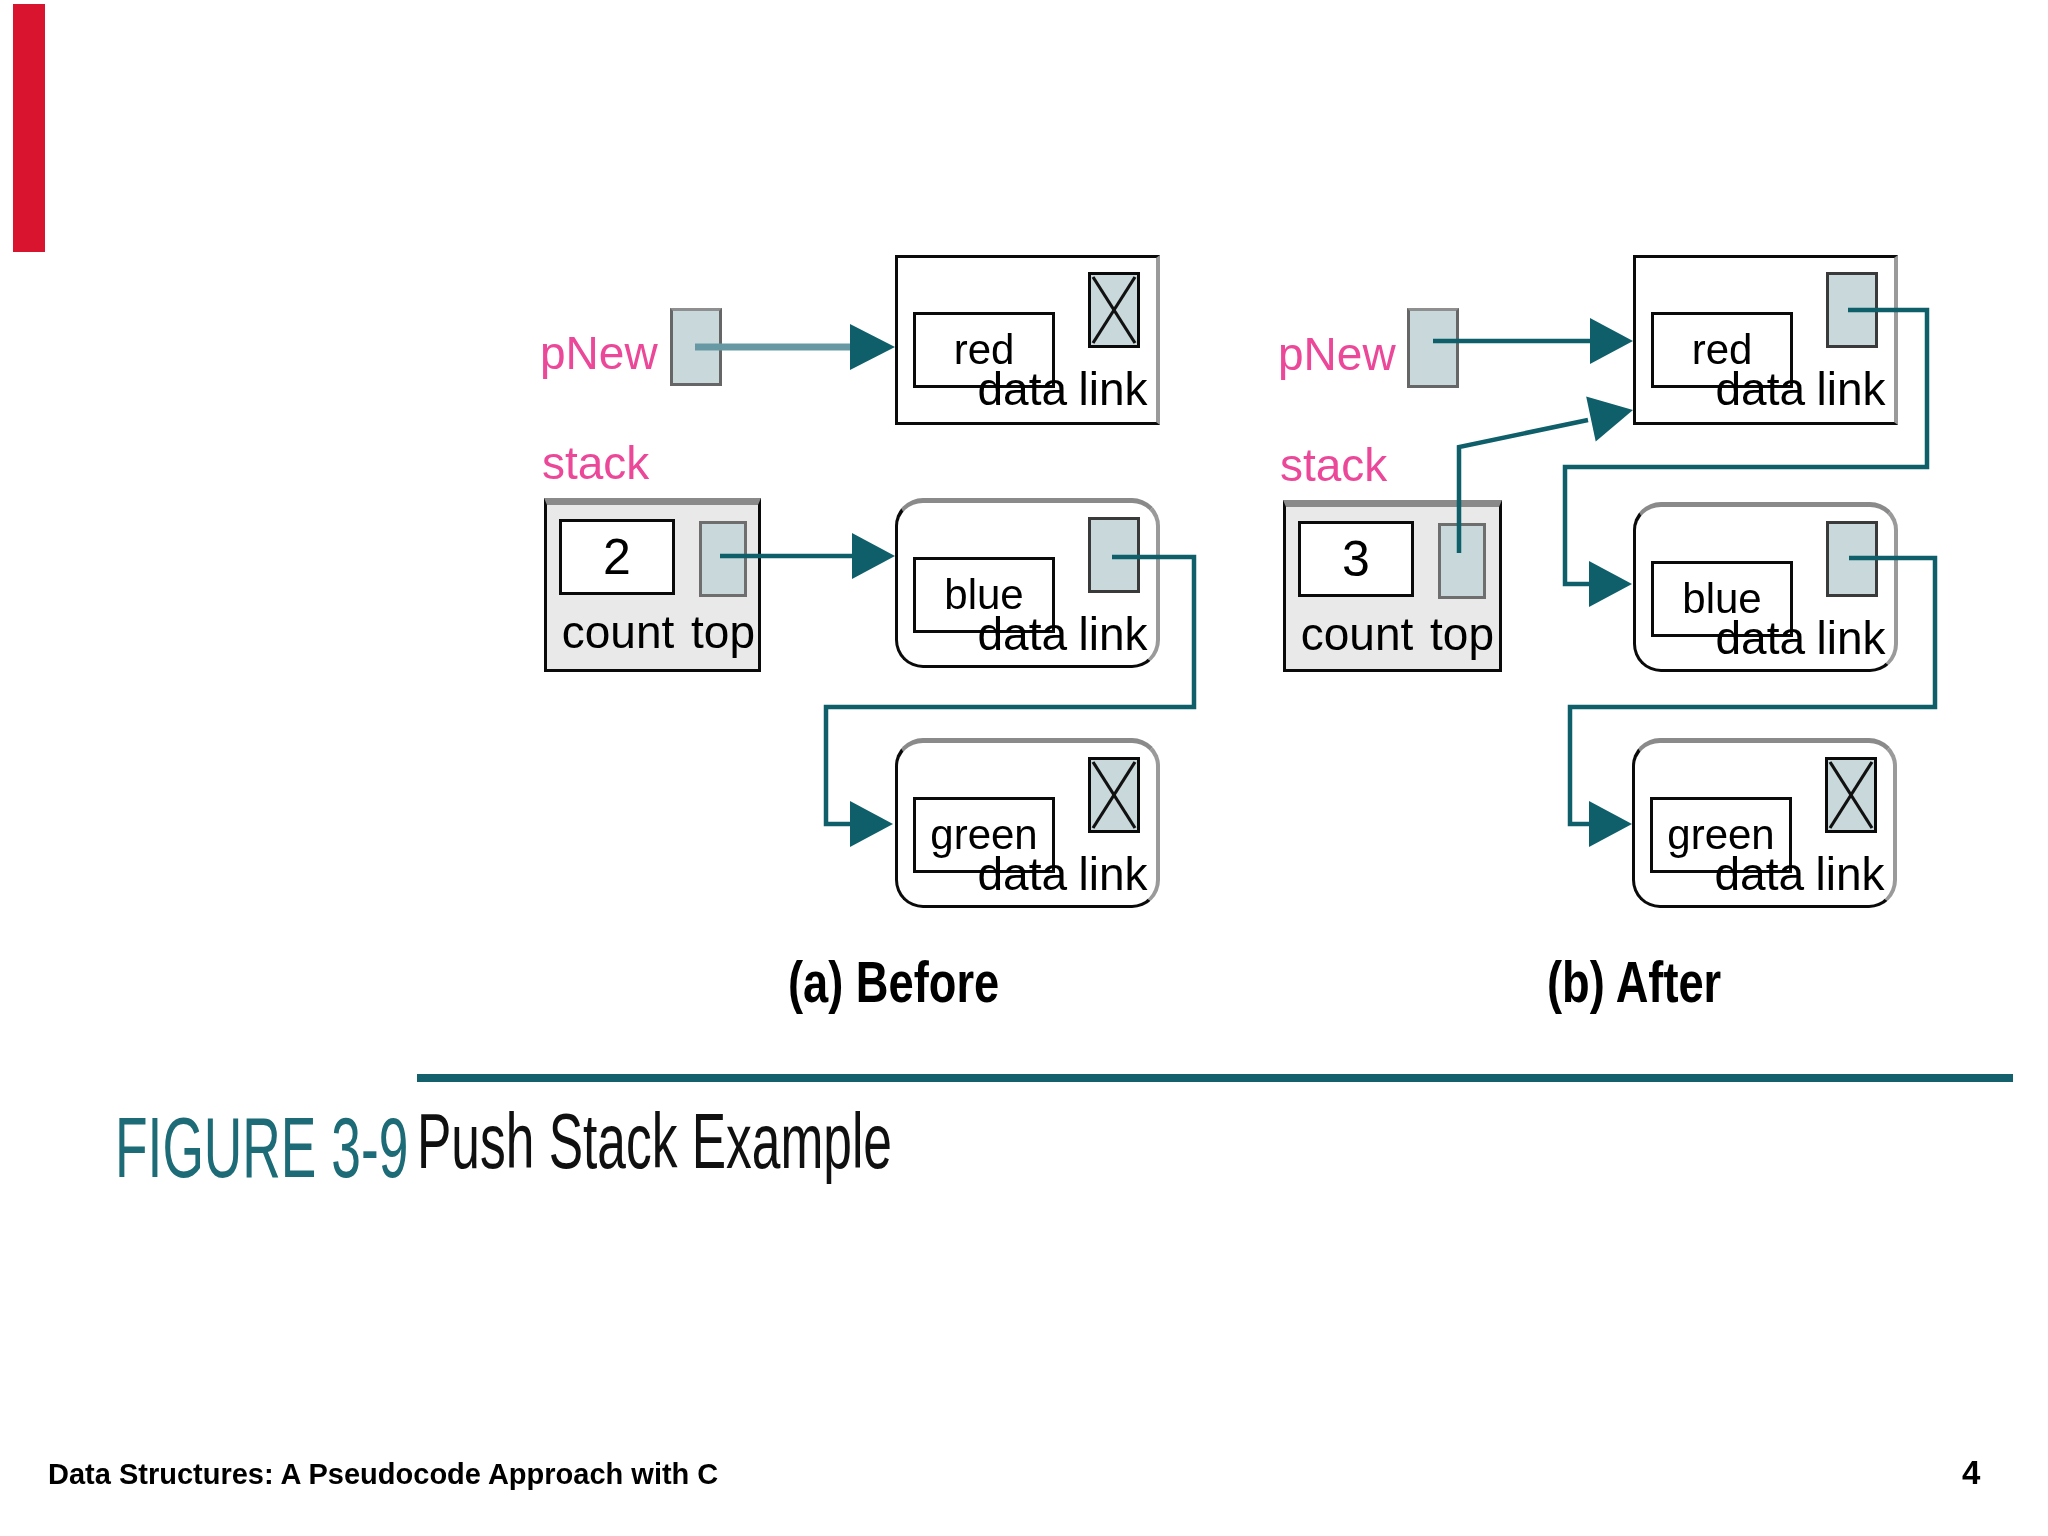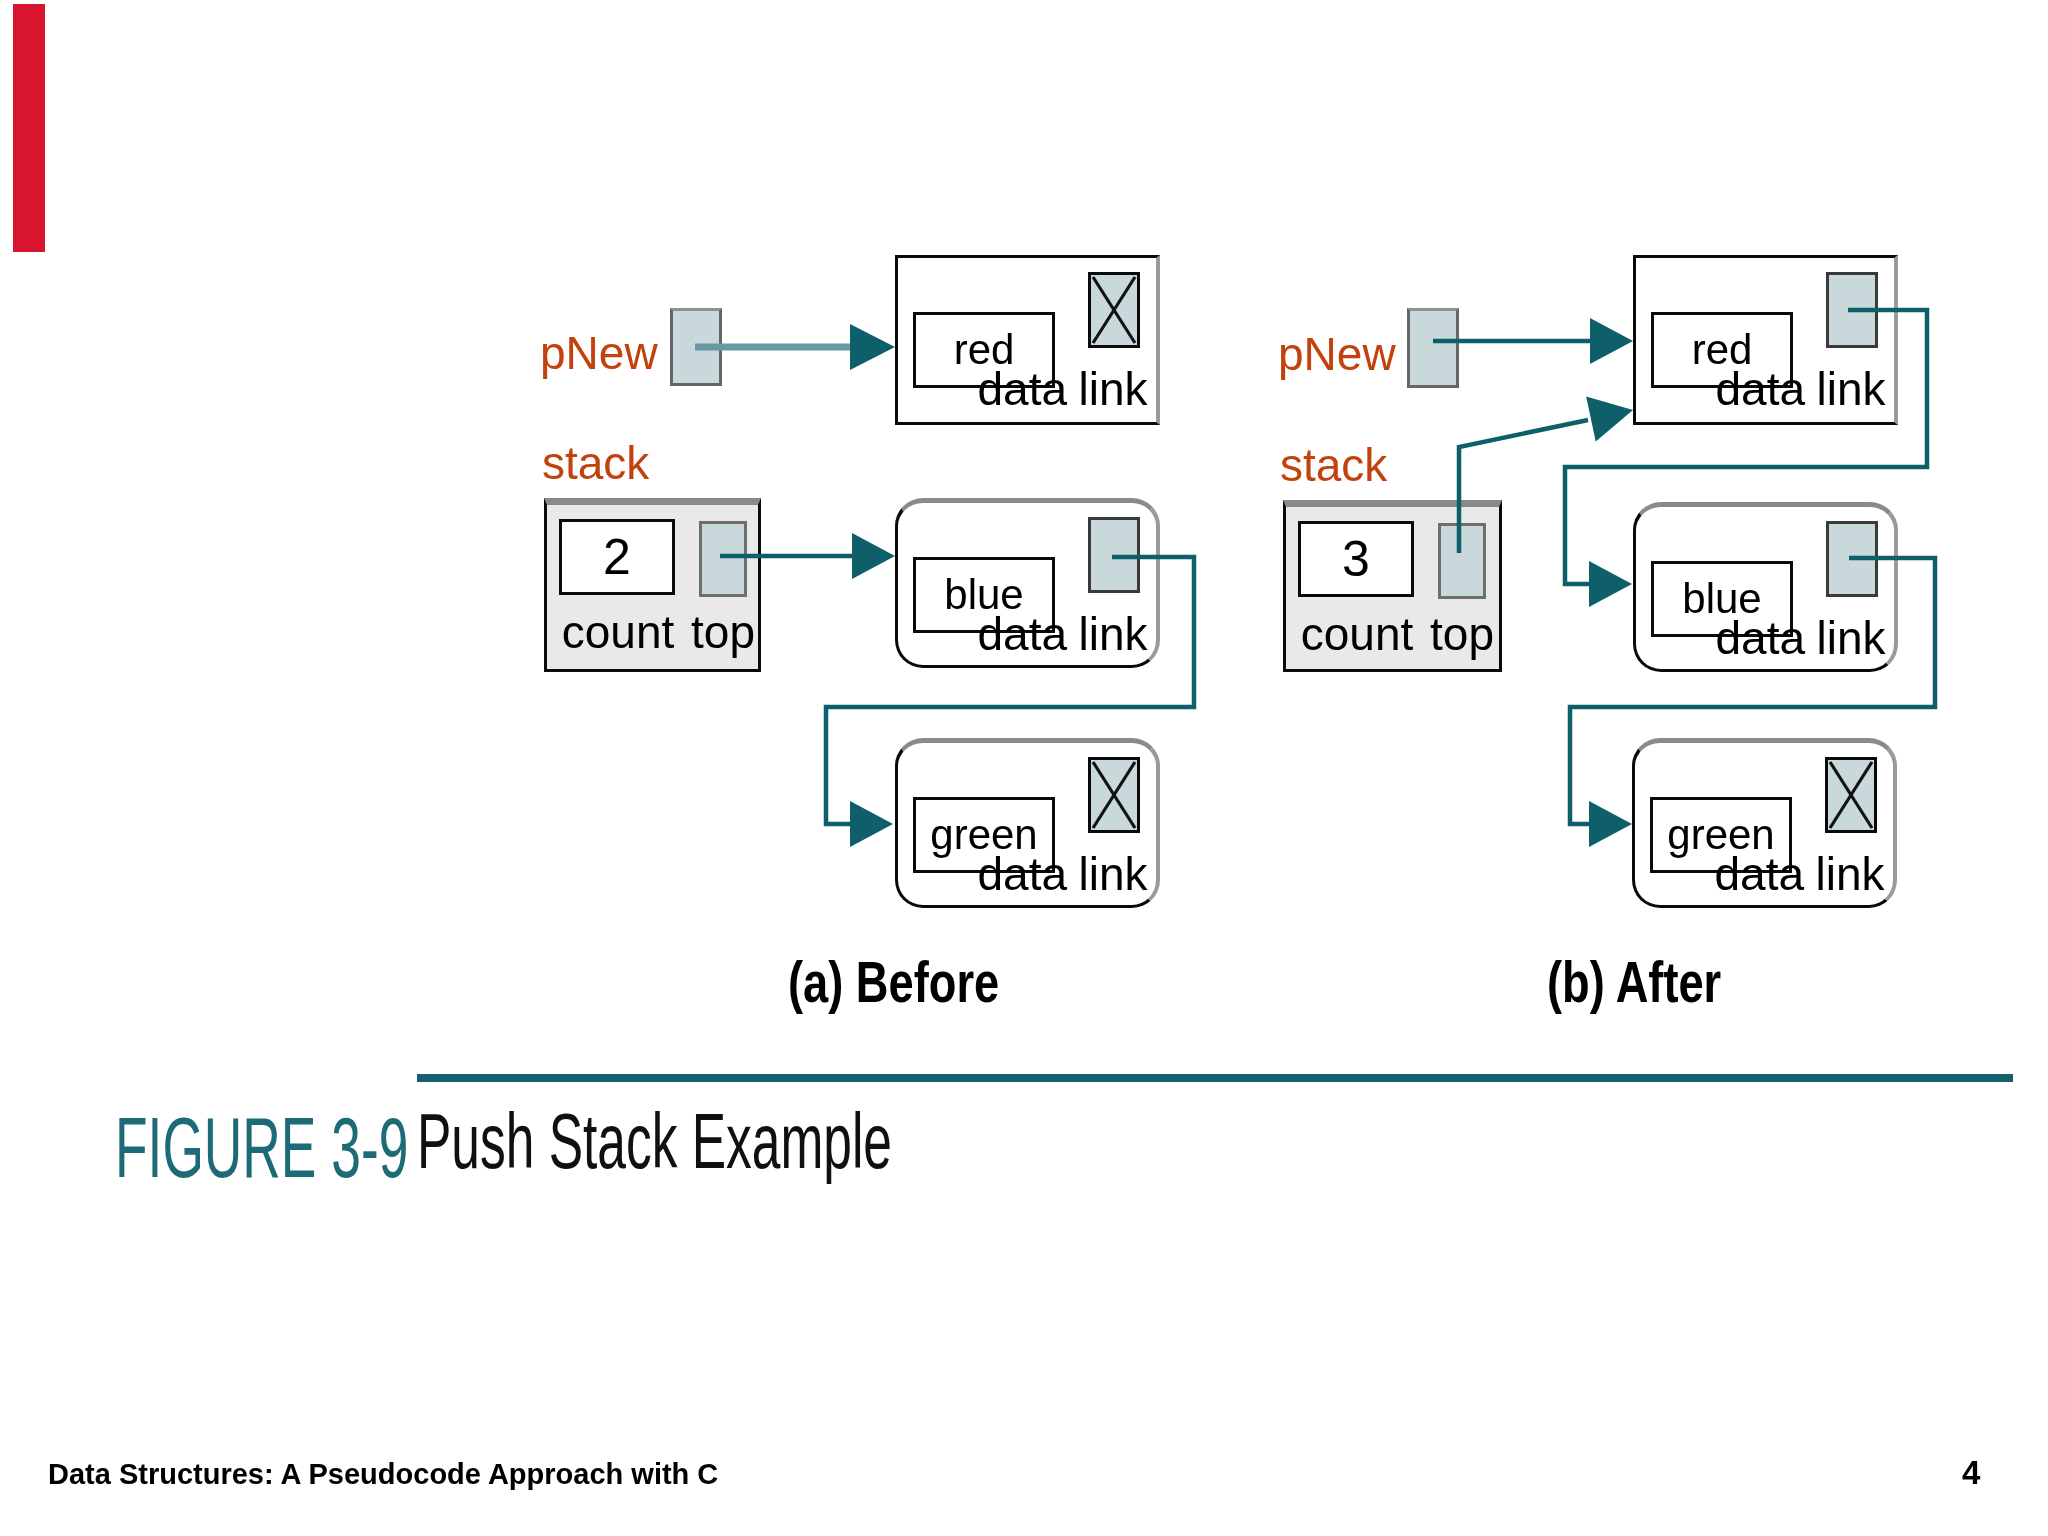--- a/index.html
+++ b/index.html
@@ -15,21 +15,21 @@
   }
   html,body{margin:0;padding:0;background:#fff;}
   .slide{
     position:relative;width:2048px;height:1536px;background:#ffffff;overflow:hidden;
     font-family:"Liberation Sans",sans-serif;color:#000;
   }
   .abs{position:absolute;}
   
   .accent-bar{left:13px;top:4px;width:32px;height:248px;background:var(--accent-red);}
   
-  .dlabel{font-size:46px;line-height:1;white-space:nowrap;color:#c2410c;}
+  .dlabel{font-size:46px;line-height:1;white-space:nowrap;color:#ec4899;}
   
   .ptr-box{width:52px;height:78px;background:var(--link-field-fill);border:3px solid #666;border-top-color:#8f8f8f;box-sizing:border-box;}
   
   .stack-box{width:217px;height:174px;background:var(--stack-box-fill);box-sizing:border-box;
     border:3px solid var(--border-black);border-top:7px solid var(--border-gray);}
   .count-box{position:absolute;left:12px;top:14px;width:116px;height:76px;background:#fff;
     border:3px solid var(--border-black);box-sizing:border-box;display:flex;align-items:center;justify-content:center;
     font-size:50px;}
   .top-field{position:absolute;left:152px;top:16px;width:48px;height:76px;background:var(--link-field-fill);
     border:3px solid #6e6e6e;box-sizing:border-box;}

